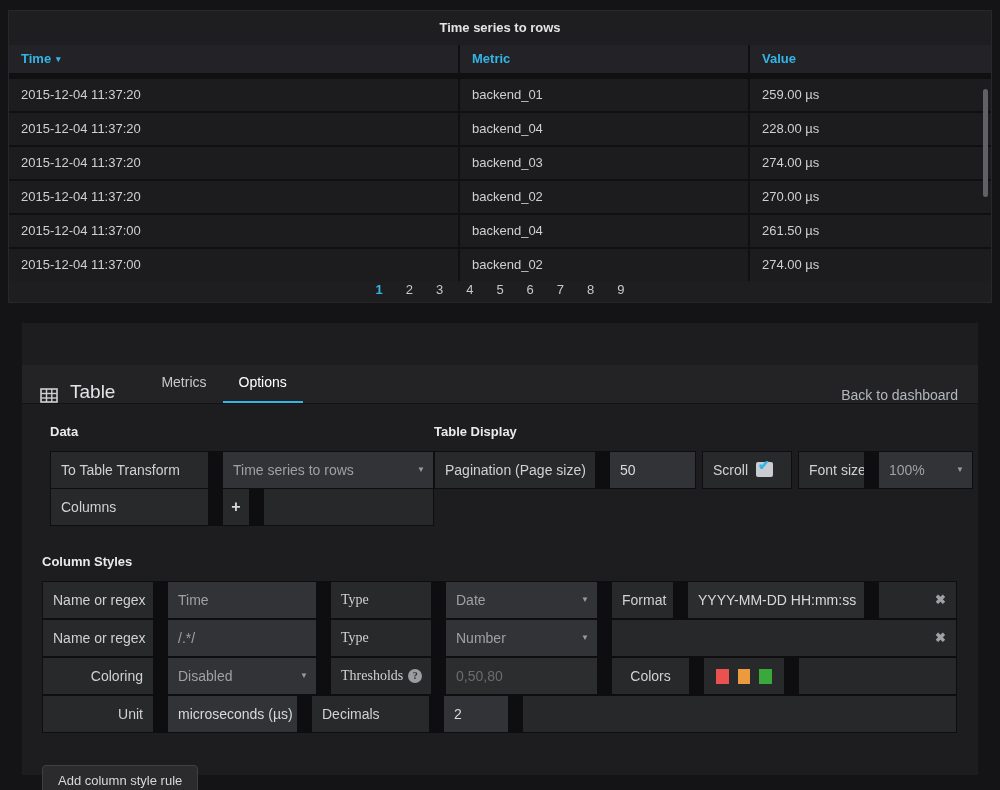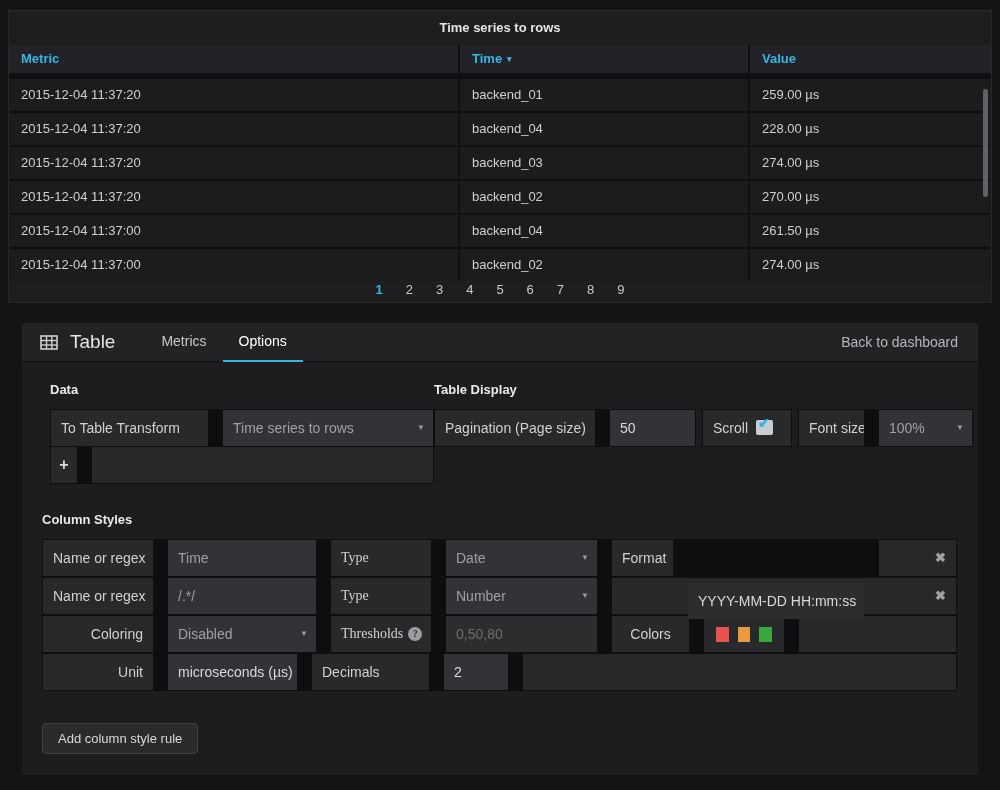--- a/index.html
+++ b/index.html
@@ -23,21 +23,21 @@
                 justify-content:center; gap:23px; font-size:13px; color:#c7c8c9; }
   .pagination span { cursor:pointer; }
   .pagination .active { color:#33b5e5; font-weight:bold; }
   .vscroll { position:absolute; right:3px; top:78px; width:5px; height:108px;
              background:#5f6164; border-radius:3px; }
 
   
   .editor { position:absolute; left:22px; top:323px; width:956px; height:452px;
             background:#1d1d1f; }
   .tabbar { height:39px; background:#232326; border-bottom:1px solid #121214;
-            display:flex; align-items:center; padding:0 14px; }
+            display:flex; align-items:flex-end; padding:0 14px;margin-top:42px; }
   .panel-icon { display:inline-flex; margin:0 12px 0 4px; }
   .editor-title { font-size:19px; color:#e3e4e6; margin-right:30px; }
   .tab { font-size:14px; color:#c7c8c9; padding:0 16px; height:39px; line-height:37px;
          cursor:pointer; }
   .tab.active { color:#ffffff; border-bottom:2px solid #33b5e5; }
   .back-link { margin-left:auto; font-size:14px; color:#b4b8bc; cursor:pointer;
                padding-right:6px; }
 
   .content { padding:20px; }
   .sec-head { font-size:13px; font-weight:bold; color:#eaeaec; margin:14px 0 12px 0; }
@@ -80,39 +80,39 @@
   .swatch { width:15px; height:15px; cursor:pointer; }
 
   .add-rule-btn { margin-top:32px; display:inline-block; background:#2b2b2e;
                   border:1px solid #404043; border-radius:4px; color:#d8d9da;
                   font-size:13px; padding:7px 15px; cursor:pointer;
                   font-family:"Liberation Sans", sans-serif; }
 
   
   .w-label   { width:157px; } .w-ctl210 { width:210px; } .w-fill184 { flex:1; }
   .cs-c1 { width:110px; } .cs-c2 { width:148px; } .cs-c3 { width:100px;font-family:Liberation Serif, serif; }
-  .cs-c4 { width:151px; } .cs-fmt { width:61px; } .cs-yyyy { width:176px;margin-top:43px; }
+  .cs-c4 { width:151px; } .cs-fmt { width:61px; } .cs-yyyy { width:176px; }
   .cs-colors { width:77px;text-align:center; } .cs-sw { width:80px; }
   .cs-unit { width:129px; } .cs-dec { width:117px; } .cs-2 { width:64px; }
   .td-pag { width:160px; } .td-50 { width:85px; } .td-scroll { width:88px; }
   .td-fs { width:65px; } .td-100 { width:93px; }
   .cs-wrap { display:flex; flex-direction:column; }
   .cs-wrap .tf { width:915px; }
 </style>
 </head>
 <body>
 
 <div class="table-panel">
   <div class="panel-title">Time series to rows</div>
 
   <div class="tgrid">
-    <div class="th">Metric</div>
     <div class="th">
       <span>Time</span><span class="sort-caret">▾</span>
     </div>
+    <div class="th">Metric</div>
     <div class="th">Value</div>
 
     <div class="td">2015-12-04 11:37:20</div>
     <div class="td">backend_01</div>
     <div class="td">259.00 µs</div>
 
     <div class="td">2015-12-04 11:37:20</div>
     <div class="td">backend_04</div>
     <div class="td">228.00 µs</div>
 
@@ -172,20 +172,21 @@
         <div class="sec-head first">Data</div>
         <div class="tf">
           <div class="tf-row">
             <div class="cell lbl w-label">To Table Transform</div>
             <div class="cell ctrl w-ctl210">
               <span>Time series to rows</span>
               <span class="caret">▼</span>
             </div>
           </div>
           <div class="tf-row">
+            <div class="cell lbl w-label">Columns</div>
             <div class="cell plus-cell">+</div>
             <div class="cell fill w-fill184"></div>
           </div>
         </div>
       </div>
 
       <div class="disp-col">
         <div class="sec-head first">Table Display</div>
         <div style="display:flex; align-items:flex-start;">
           <div class="tf">

